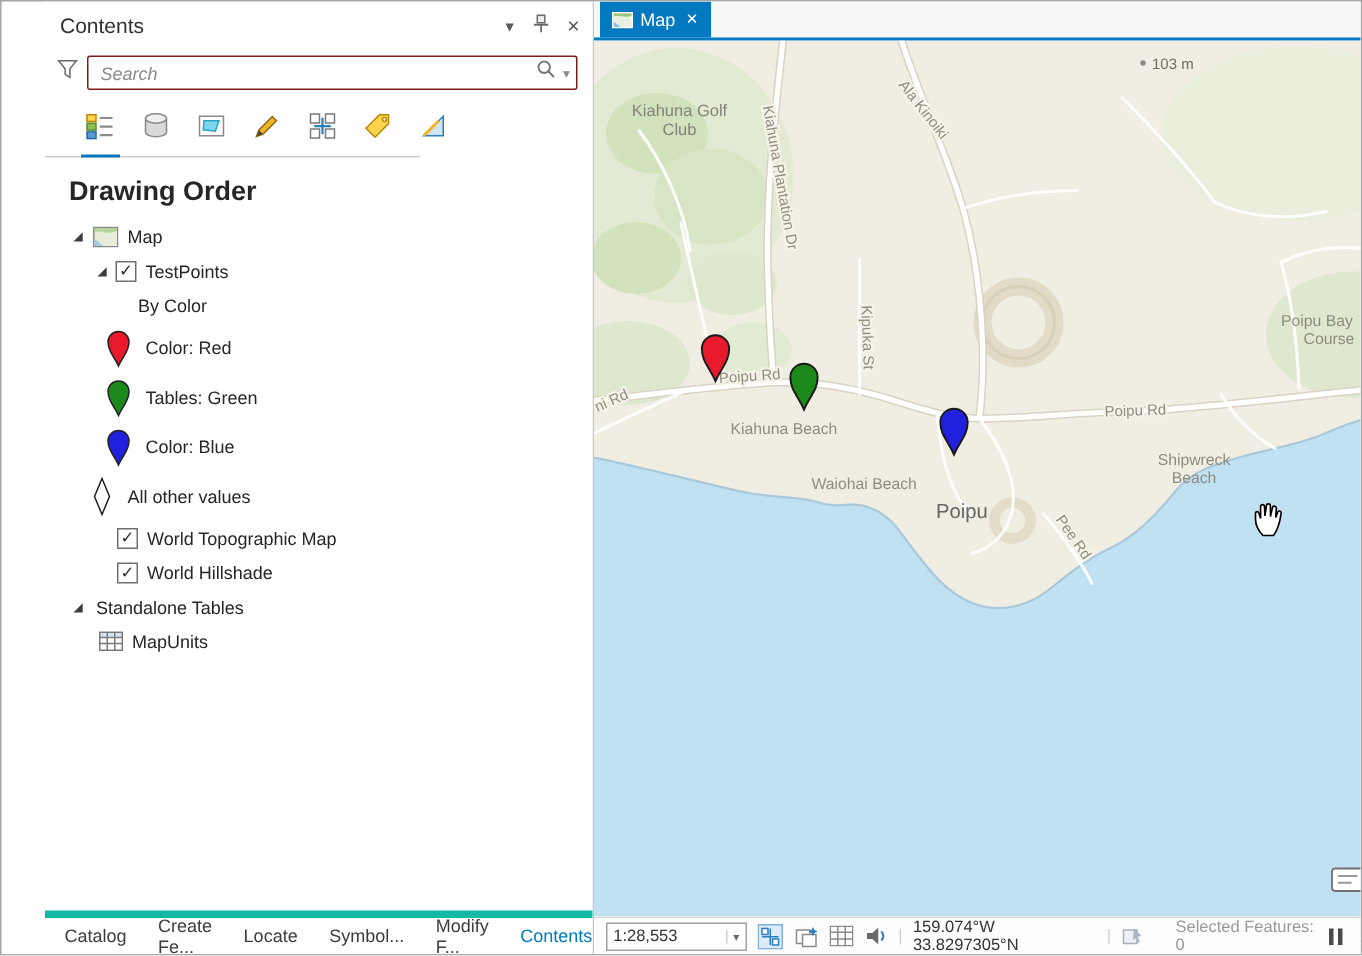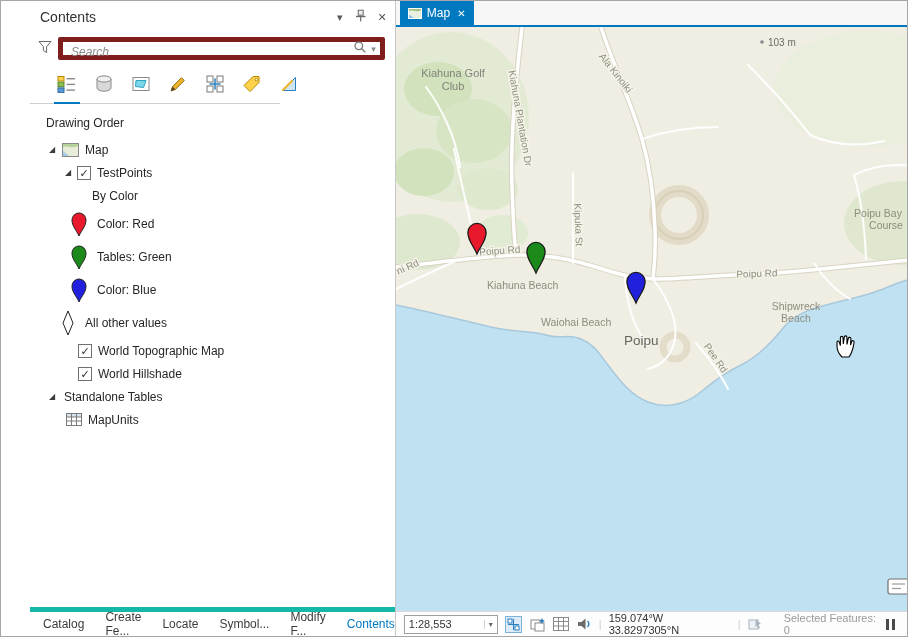--- a/index.html
+++ b/index.html
@@ -6,29 +6,29 @@
   html,body { width:908px; height:637px; font-family:"Liberation Sans", sans-serif; background:#fff; }
   .window { position:relative; width:908px; height:637px; border:1px solid #a6a6a6; background:#fff; overflow:hidden; display:flex; }
 
   
   .left-panel { width:374px; height:100%; background:#fff; display:flex; flex-direction:column; position:relative;margin-left:29px; }
   .panel-header { height:32px; display:flex; align-items:center; padding:0 8px 0 10px; }
   .panel-title { font-size:14px; color:#323232; flex:1; }
   .hdr-ico { color:#5a5a5a; font-size:11px; margin-left:10px; cursor:default; }
   .search-row { display:flex; align-items:center; padding:4px 10px 6px 8px; }
   .funnel { margin-right:6px; }
-  .search-box { position:relative; flex:1; height:23px; border:5px solid #7f1d1d; border-radius:2px; background:#fff; }
+  .search-box { position:relative; flex:1; height:23px; border:1px solid #7f1d1d; border-radius:2px; background:#fff; }
   .search-box input { width:100%; height:100%; border:none; outline:none; padding:0 40px 0 8px; font-size:12px; font-style:italic; color:#444; background:transparent; font-family:"Liberation Sans", sans-serif;}
   .search-box input::placeholder { color:#8a8a8a; font-style:italic; }
   .search-icons { position:absolute; right:4px; top:0; height:100%; display:flex; align-items:center; gap:4px; }
   .search-caret { font-size:9px; color:#8a8a8a; }
   .toolbar { display:flex; align-items:flex-end; gap:11px; padding:6px 0 0 24px; border-bottom:1px solid #cfcfcf; width:250px; margin-left:0; }
   .tool { padding:2px 3px 4px 3px; border-bottom:2px solid transparent; margin-bottom:-1px; }
   .tool.selected { border-bottom:2px solid #0079c1; }
-  .section-heading { font-size:12px; font-weight:normal; color:#262626; padding:12px 0 8px 16px; }
+  .section-heading { font-size:18px; font-weight:bold; color:#262626; padding:12px 0 8px 16px; }
   .tree { flex:1; font-size:12px; color:#262626; overflow:hidden; }
   .row { display:flex; align-items:center; height:23px; }
   .row.sym { height:33px; }
   .expander { width:12px; font-size:8px; color:#3c3c3c; text-align:center; line-height:10px; }
   .cb { width:14px; height:14px; border:1px solid #707070; background:#fff; font-size:11px; line-height:12px; text-align:center; color:#2b2b2b; }
   .lbl { margin-left:6px; white-space:nowrap; }
   .bottom-tabs { height:29px; border-top:5px solid #14b8a6; display:flex; align-items:center; gap:21px; padding-left:13px; font-size:12px; color:#3c3c3c; }
   .bottom-tab.active { color:#0079c1; }
 
   

